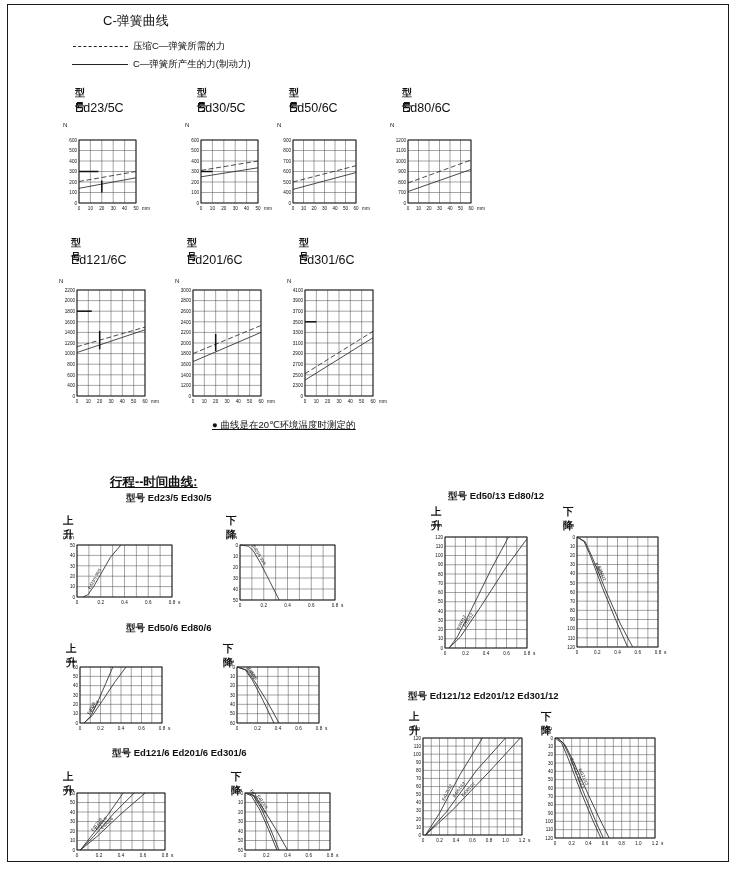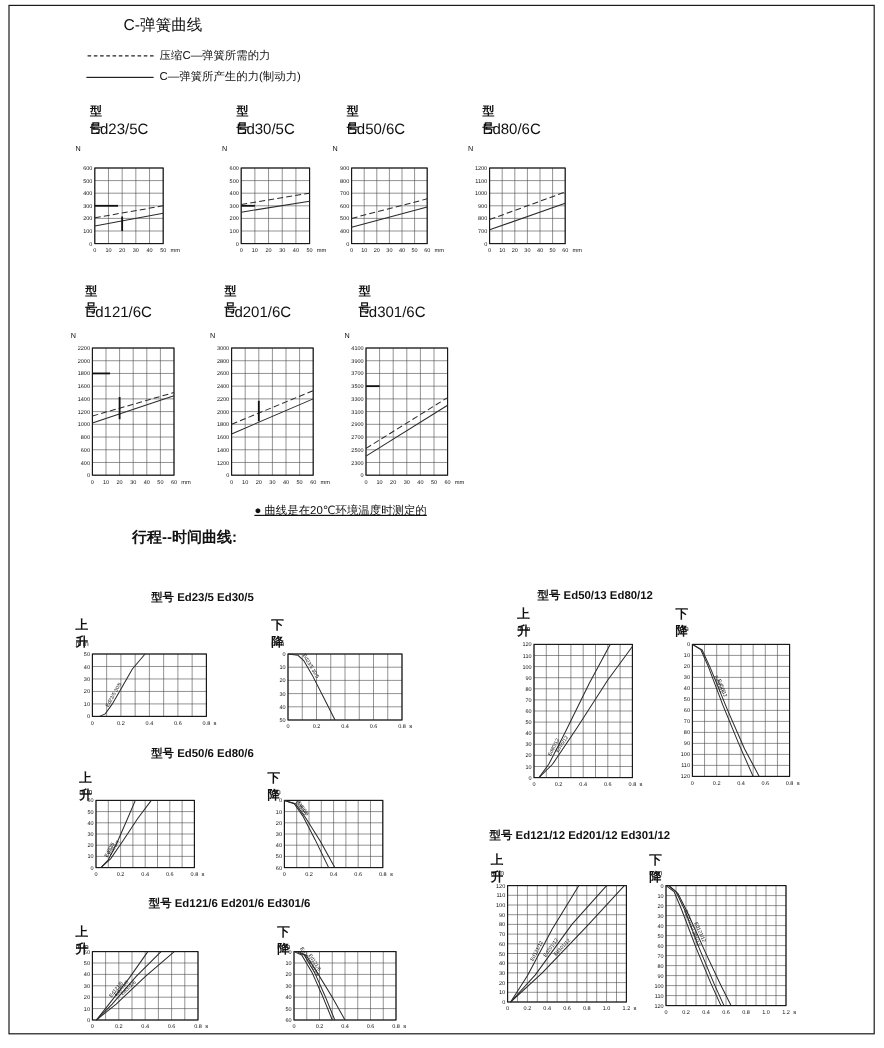--- a/index.html
+++ b/index.html
@@ -345,21 +345,21 @@
         <text x="86" y="117" text-anchor="middle" font-size="4.6" fill="#111" font-family="&quot;Liberation Sans&quot;,&quot;DejaVu Sans&quot;,sans-serif">60</text>
         <text x="92" y="117" text-anchor="start" font-size="4.8" fill="#111" font-family="&quot;Liberation Sans&quot;,&quot;DejaVu Sans&quot;,sans-serif">mm</text>
         <path d="M18.0 94.1 L86.0 51.7" fill="none" stroke="#2a2a2a" stroke-width="0.85"></path>
         <path d="M18.0 87.7 L86.0 45.3" fill="none" stroke="#2a2a2a" stroke-width="0.85" stroke-dasharray="5 2.6"></path>
         <line x1="18" y1="35.8" x2="29.333333333333332" y2="35.8" stroke="#111" stroke-width="1.5"></line>
       </svg>
     </div>
 </div>
 
 <div class="abs note" style="left:212px;top:419px;text-decoration:underline;">● 曲线是在20℃环境温度时测定的</div>
-<div class="abs sec2" style="left:110px;top:440px;">行程--时间曲线:</div>
+<div class="abs sec2" style="left:110px;top:474px;text-decoration:underline;">行程--时间曲线:</div>
 
 <div class="abs gtitle" style="left:126px;top:492px;text-align:right;">型号 Ed23/5 Ed30/5</div>
 <div class="chart-block" style="left:63px;top:514px;">
   <div class="dir">上升</div>
   <div class="unit" style="top:20px;">mm</div>
   <div class="plot" style="top:27px;">
       <svg viewBox="0 0 129 68" width="129" height="68">
         <line x1="14" y1="4" x2="14" y2="56" stroke="#4a4a4a" stroke-width="0.5"></line>
         <line x1="25.875" y1="4" x2="25.875" y2="56" stroke="#4a4a4a" stroke-width="0.5"></line>
         <line x1="37.75" y1="4" x2="37.75" y2="56" stroke="#4a4a4a" stroke-width="0.5"></line>
@@ -511,21 +511,21 @@
         <text x="96" y="67" text-anchor="middle" font-size="4.6" fill="#111" font-family="&quot;Liberation Sans&quot;,&quot;DejaVu Sans&quot;,sans-serif">0.8</text>
         <text x="102" y="67" text-anchor="start" font-size="4.8" fill="#111" font-family="&quot;Liberation Sans&quot;,&quot;DejaVu Sans&quot;,sans-serif">s</text>
         <path d="M14.0 4.0 L22.2 6.8 L29.4 17.1 L39.6 36.7 L50.9 60.0" fill="none" stroke="#2a2a2a" stroke-width="0.85"></path>
         <text x="0" y="0" text-anchor="middle" font-size="4.2" fill="#111" font-family="&quot;Liberation Sans&quot;,&quot;DejaVu Sans&quot;,sans-serif" transform="translate(25.7875,11.933333333333334) rotate(55.1)" dy="-1.6">Ed80/6</text>
         <path d="M14.0 4.0 L23.2 6.8 L31.4 18.0 L43.7 37.6 L56.0 60.0" fill="none" stroke="#2a2a2a" stroke-width="0.85"></path>
         <text x="0" y="0" text-anchor="middle" font-size="4.2" fill="#111" font-family="&quot;Liberation Sans&quot;,&quot;DejaVu Sans&quot;,sans-serif" transform="translate(27.325000000000003,12.4) rotate(53.8)" dy="-1.6">Ed50/6</text>
       </svg>
     </div>
 </div>
 
-<div class="abs gtitle" style="left:112px;top:747px;margin-left:12px;">型号  Ed121/6 Ed201/6 Ed301/6</div>
+<div class="abs gtitle" style="left:112px;top:747px;">型号  Ed121/6 Ed201/6 Ed301/6</div>
 <div class="chart-block" style="left:63px;top:770px;">
   <div class="dir">上升</div>
   <div class="unit" style="top:17px;">mm</div>
   <div class="plot" style="top:19px;">
       <svg viewBox="0 0 122 73" width="122" height="73">
         <line x1="14" y1="4" x2="14" y2="61" stroke="#4a4a4a" stroke-width="0.5"></line>
         <line x1="25" y1="4" x2="25" y2="61" stroke="#4a4a4a" stroke-width="0.5"></line>
         <line x1="36" y1="4" x2="36" y2="61" stroke="#4a4a4a" stroke-width="0.5"></line>
         <line x1="47.00000000000001" y1="4" x2="47.00000000000001" y2="61" stroke="#4a4a4a" stroke-width="0.5"></line>
         <line x1="58" y1="4" x2="58" y2="61" stroke="#4a4a4a" stroke-width="0.5"></line>

